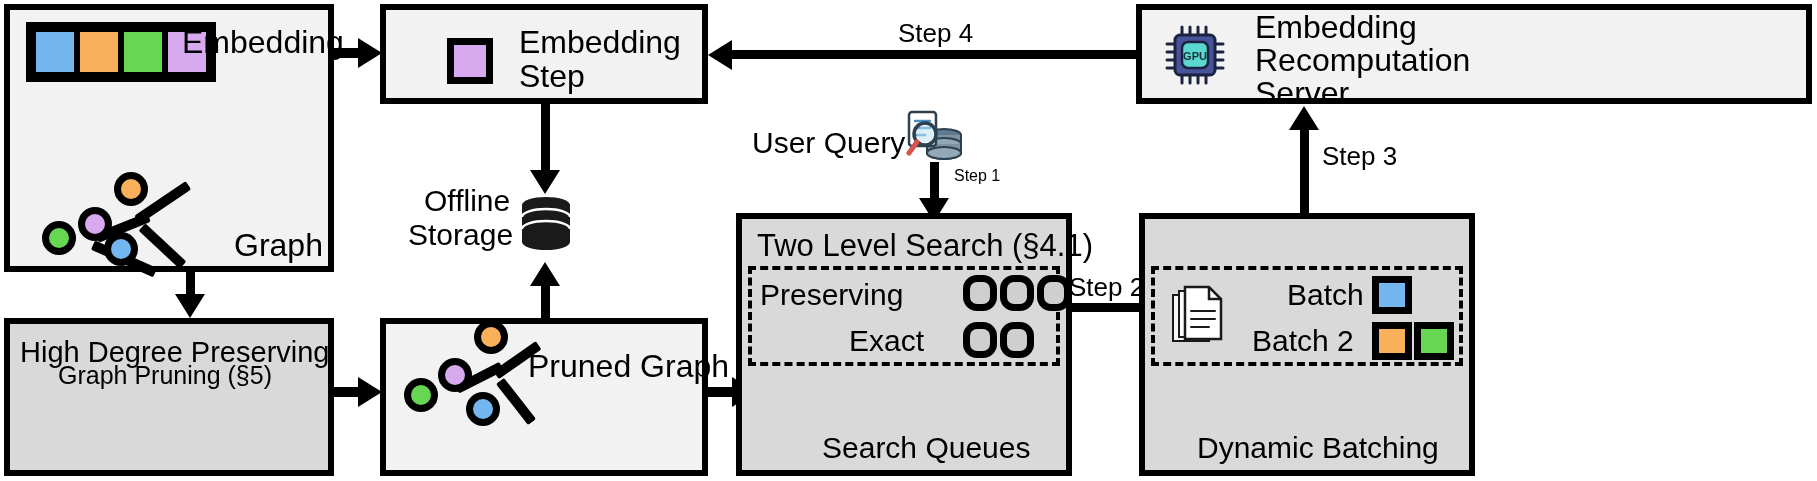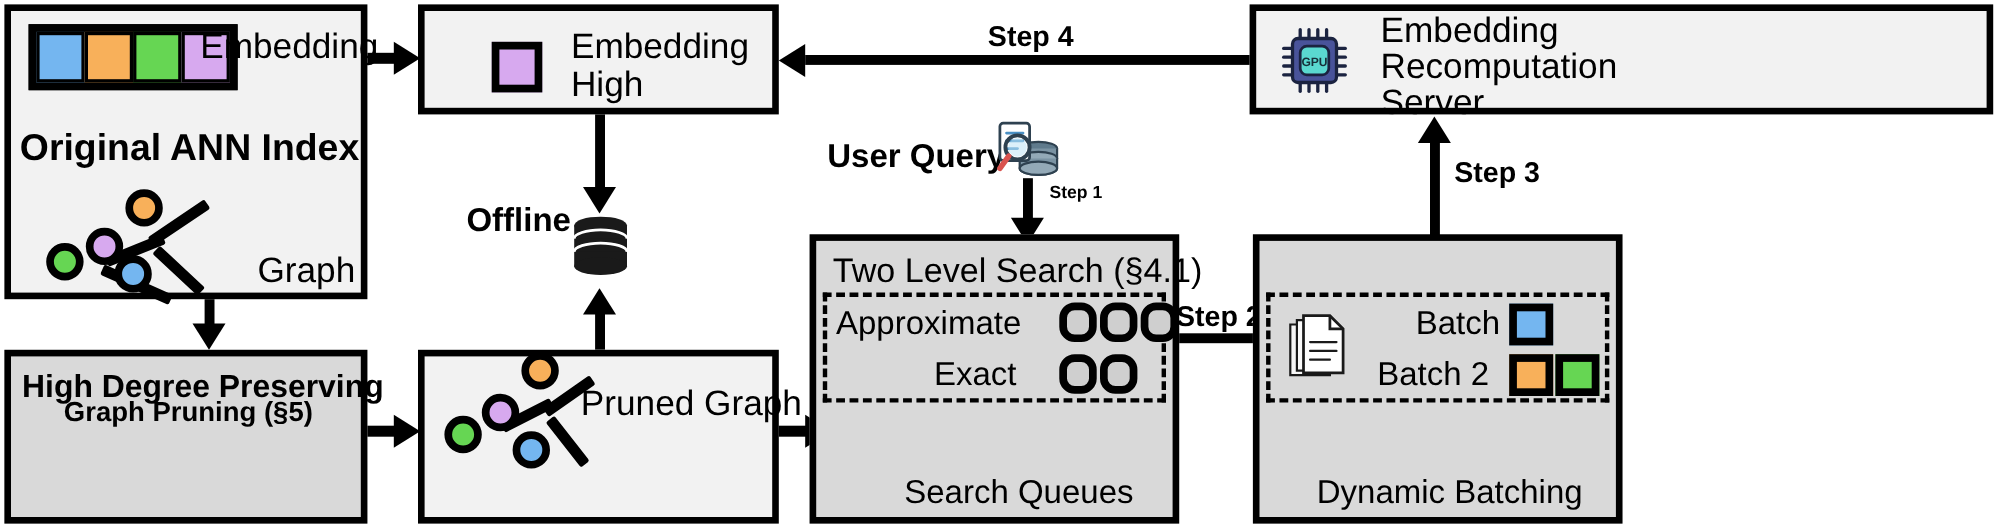--- a/index.html
+++ b/index.html
@@ -14,21 +14,21 @@
   .box {
     position: absolute;
     border: 6px solid #000;
     background: #f2f2f2;
     display: flex;
     align-items: center;
   }
   .box.gray { background: #d9d9d9; }
 
   .lbl { position: absolute; color: #000; white-space: pre; }
-  .bold { font-weight: bold; }
+  .bold { font-weight: normal; }
 
   
   .line { position: absolute; background: #000; }
   .ah { position: absolute; width: 0; height: 0; }
   .ah-r { border-top: 15px solid transparent; border-bottom: 15px solid transparent; border-left: 24px solid #000; }
   .ah-l { border-top: 15px solid transparent; border-bottom: 15px solid transparent; border-right: 24px solid #000; }
   .ah-d { border-left: 15px solid transparent; border-right: 15px solid transparent; border-top: 24px solid #000; }
   .ah-u { border-left: 15px solid transparent; border-right: 15px solid transparent; border-bottom: 24px solid #000; }
 
   
@@ -64,37 +64,36 @@
   <div class="box" style="left:4px; top:4px; width:330px; height:268px;"></div>
 
   <div class="swatch-strip" style="left:26px; top:22px;">
     <div class="swatch" style="background:#74b6f0;"></div>
     <div class="swatch" style="background:#f8b05a;"></div>
     <div class="swatch" style="background:#66d653;"></div>
     <div class="swatch" style="background:#d7a9ef;"></div>
   </div>
   <div class="lbl" style="left:182px; top:24px; font-size:32px;">Embedding</div>
 
-  <div class="lbl bold" style="left:18px; top:115px; font-size:34px;">Original ANN Index</div>
 
   <div class="gedge" style="left:97px; top:233px; width:56px; transform:rotate(-22deg);"></div>
   <div class="gedge" style="left:137px; top:215px; width:62px; transform:rotate(-34deg);"></div>
   <div class="gedge" style="left:142px; top:222px; width:56px; transform:rotate(43deg);"></div>
   <div class="gedge" style="left:93px; top:240px; width:68px; transform:rotate(24deg);"></div>
   <div class="gnode" style="left:114px; top:172px; width:34px; height:34px; background:#f8b05a;"></div>
   <div class="gnode" style="left:78px; top:207px; width:34px; height:34px; background:#d7a9ef;"></div>
   <div class="gnode" style="left:42px; top:221px; width:34px; height:34px; background:#66d653;"></div>
   <div class="gnode" style="left:104px; top:232px; width:34px; height:34px; background:#74b6f0;"></div>
 
   <div class="lbl" style="left:198px; top:227px; font-size:32px;margin-left:36px;">Graph</div>
 
   <div class="box" style="left:380px; top:4px; width:328px; height:100px;"></div>
   <div class="sq" style="left:447px; top:38px; width:46px; height:46px; background:#d7a9ef;"></div>
   <div class="lbl" style="left:519px; top:24px; font-size:32px;">Embedding</div>
-  <div class="lbl" style="left:519px; top:58px; font-size:32px;">High</div>
+  <div class="lbl" style="left:519px; top:58px; font-size:32px;">Step</div>
 
   <div class="line" style="left:334px; top:48px; width:28px; height:10px;"></div>
   <div class="ah ah-r" style="left:358px; top:38px;"></div>
 
   <div class="box" style="left:1136px; top:4px; width:676px; height:100px;"></div>
 
   <svg style="position:absolute; left:1164px; top:24px;" width="62" height="62" viewBox="0 0 62 62">
     <g stroke="#1b2340" stroke-width="3" stroke-linecap="round">
       <line x1="18" y1="3" x2="18" y2="12"></line>
         <line x1="26" y1="3" x2="26" y2="12"></line>
@@ -120,20 +119,21 @@
 
   <div class="lbl" style="left:1255px; top:9px; font-size:32px;">Embedding</div>
   <div class="lbl" style="left:1255px; top:42px; font-size:32px;">Recomputation</div>
   <div class="lbl" style="left:1255px; top:75px; font-size:32px;">Server</div>
 
   <div class="line" style="left:732px; top:50px; width:404px; height:9px;"></div>
   <div class="ah ah-l" style="left:708px; top:40px;"></div>
   <div class="lbl bold" style="left:898px; top:18px; font-size:26px;">Step 4</div>
 
   <div class="lbl bold" style="left:424px; top:184px; font-size:30px;">Offline</div>
+  <div class="lbl bold" style="left:408px; top:218px; font-size:30px;">Storage</div>
 
   <svg class="cyl" style="left:519px; top:196px;" width="54" height="58" viewBox="0 0 54 58">
     <ellipse cx="27" cy="9" rx="24" ry="8" fill="#1a1a1a"></ellipse>
     <rect x="3" y="9" width="48" height="12" fill="#1a1a1a"></rect>
     <ellipse cx="27" cy="21" rx="24" ry="8" fill="#1a1a1a" stroke="#ffffff" stroke-width="2.5"></ellipse>
     <rect x="3" y="21" width="48" height="12" fill="#1a1a1a"></rect>
     <ellipse cx="27" cy="33" rx="24" ry="8" fill="#1a1a1a" stroke="#ffffff" stroke-width="2.5"></ellipse>
     <rect x="3" y="33" width="48" height="13" fill="#1a1a1a"></rect>
     <ellipse cx="27" cy="46" rx="24" ry="8" fill="#1a1a1a"></ellipse>
   </svg>
@@ -190,21 +190,21 @@
 
   <div class="line" style="left:930px; top:162px; width:9px; height:40px;"></div>
   <div class="ah ah-d" style="left:919px; top:198px;"></div>
   <div class="lbl bold" style="left:954px; top:167px; font-size:16px;">Step 1</div>
 
   <div class="box gray" style="left:736px; top:213px; width:336px; height:263px;"></div>
   <div class="lbl" style="left:757px; top:228px; font-size:31px;">Two Level Search (§4.1)</div>
 
   <div class="dashed" style="left:748px; top:266px; width:312px; height:100px;"></div>
 
-  <div class="lbl" style="left:760px; top:278px; font-size:30px;">Approximate</div>
+  <div class="lbl" style="left:760px; top:278px; font-size:30px;">Preserving</div>
   <div class="slot" style="left:963px; top:275px; width:34px; height:36px;"></div>
   <div class="slot" style="left:1000px; top:275px; width:34px; height:36px;"></div>
   <div class="slot" style="left:1037px; top:275px; width:34px; height:36px;"></div>
 
   <div class="lbl" style="left:849px; top:324px; font-size:30px;">Exact</div>
   <div class="slot" style="left:963px; top:322px; width:34px; height:36px;"></div>
   <div class="slot" style="left:1000px; top:322px; width:34px; height:36px;"></div>
 
   <div class="lbl" style="left:822px; top:431px; font-size:30px;">Search Queues</div>
 

